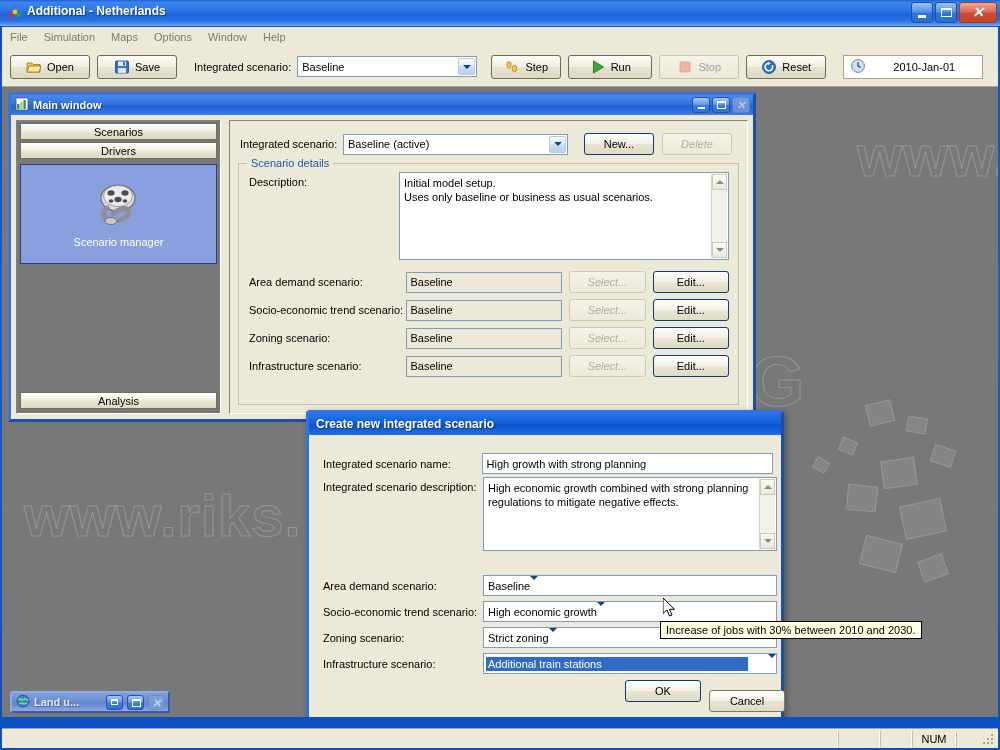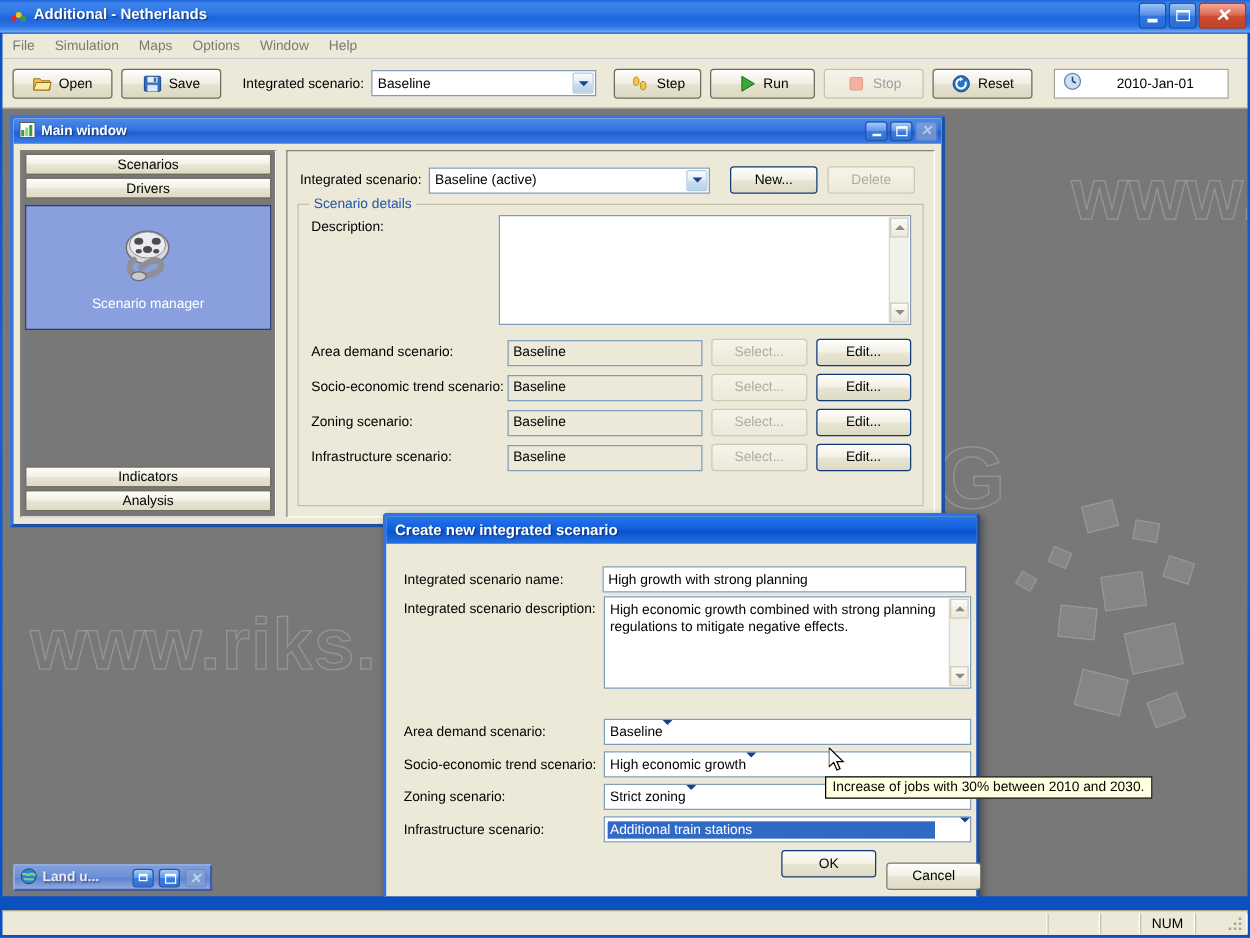--- a/index.html
+++ b/index.html
@@ -194,21 +194,21 @@
   .txtbox.readonly { background: #ece9d8; }
   .btn {
     height: 22px;
     background: linear-gradient(to bottom,#fdfdfb 0%,#f3f1e6 48%,#e8e5d3 52%,#dedac4 100%);
     border: 1px solid #0e3a78; border-radius: 3px;
     display: flex; align-items: center; justify-content: center;
     font-size: 11px; color: #000; cursor: default;
   }
   .btn.plain { border-color: #7b7b6b; }
   .btn.disabled { color: #b0ada0; border-color: #cdc9b6;
-    background: linear-gradient(to bottom,#f6f4ea 0%,#ece9d8 100%); }
+    background: linear-gradient(to bottom,#f6f4ea 0%,#ece9d8 100%); font-style: italic; }
 
   .groupbox { position: absolute; border: 1px solid #c3c0ad; }
   .groupbox > .gb-title {
     position: absolute; top: -7px; left: 8px; background: #ece9d8;
     padding: 0 4px; color: #2255aa; font-size: 11px;
   }
 
   .multiline {
     background: #fff; border: 1px solid #7f9db9;
     font-size: 11px; padding: 3px 4px; position: relative; line-height: 14px;
@@ -475,23 +475,20 @@
                   <path d="M16 28 C10 31 12 42 22 41 C33 40 41 35 37 30 C34 26 26 30 22 34" fill="none" stroke="#8f8f95" stroke-width="5" stroke-linecap="round"></path>
                   <ellipse cx="20" cy="41" rx="6" ry="3.5" fill="#c9c9ce" stroke="#6d6d72" stroke-width="1"></ellipse>
                 </svg>
               </span>
               <span class="tile-label">Scenario manager</span>
             </div>
           </div>
 
           <div id="nav-bottom">
             <div class="nav-btn">
-              <span>Indicators</span>
-            </div>
-            <div class="nav-btn">
               <span>Analysis</span>
             </div>
           </div>
         </div>
 
         <div id="mw-content">
 
           <div class="row" style="position:absolute; left:10px; top:12px; width:495px;">
             <span class="lbl" style="width:103px;">Integrated scenario:</span>
             <div class="combo" style="width:225px;">
@@ -507,20 +504,22 @@
               <span>Delete</span>
             </div>
           </div>
 
           <div class="groupbox" style="left:8px; top:42px; right:8px; bottom:8px;">
             <span class="gb-title">Scenario details</span>
 
             <span class="lbl" style="position:absolute; left:10px; top:12px;">Description:</span>
 
             <div class="multiline" style="position:absolute; left:160px; top:8px; width:330px; height:88px;">
+              <span id="mw-desc" style="white-space:pre-line; display:block; width:300px;">Initial model setup.
+Uses only baseline or business as usual scenarios.</span>
               <span class="vscroll">
                 <span class="sbtn">
                     <i class="tri-up"></i>
                   </span>
                 <span class="sbtn">
                     <i class="tri-dn"></i>
                   </span>
               </span>
             </div>
 

